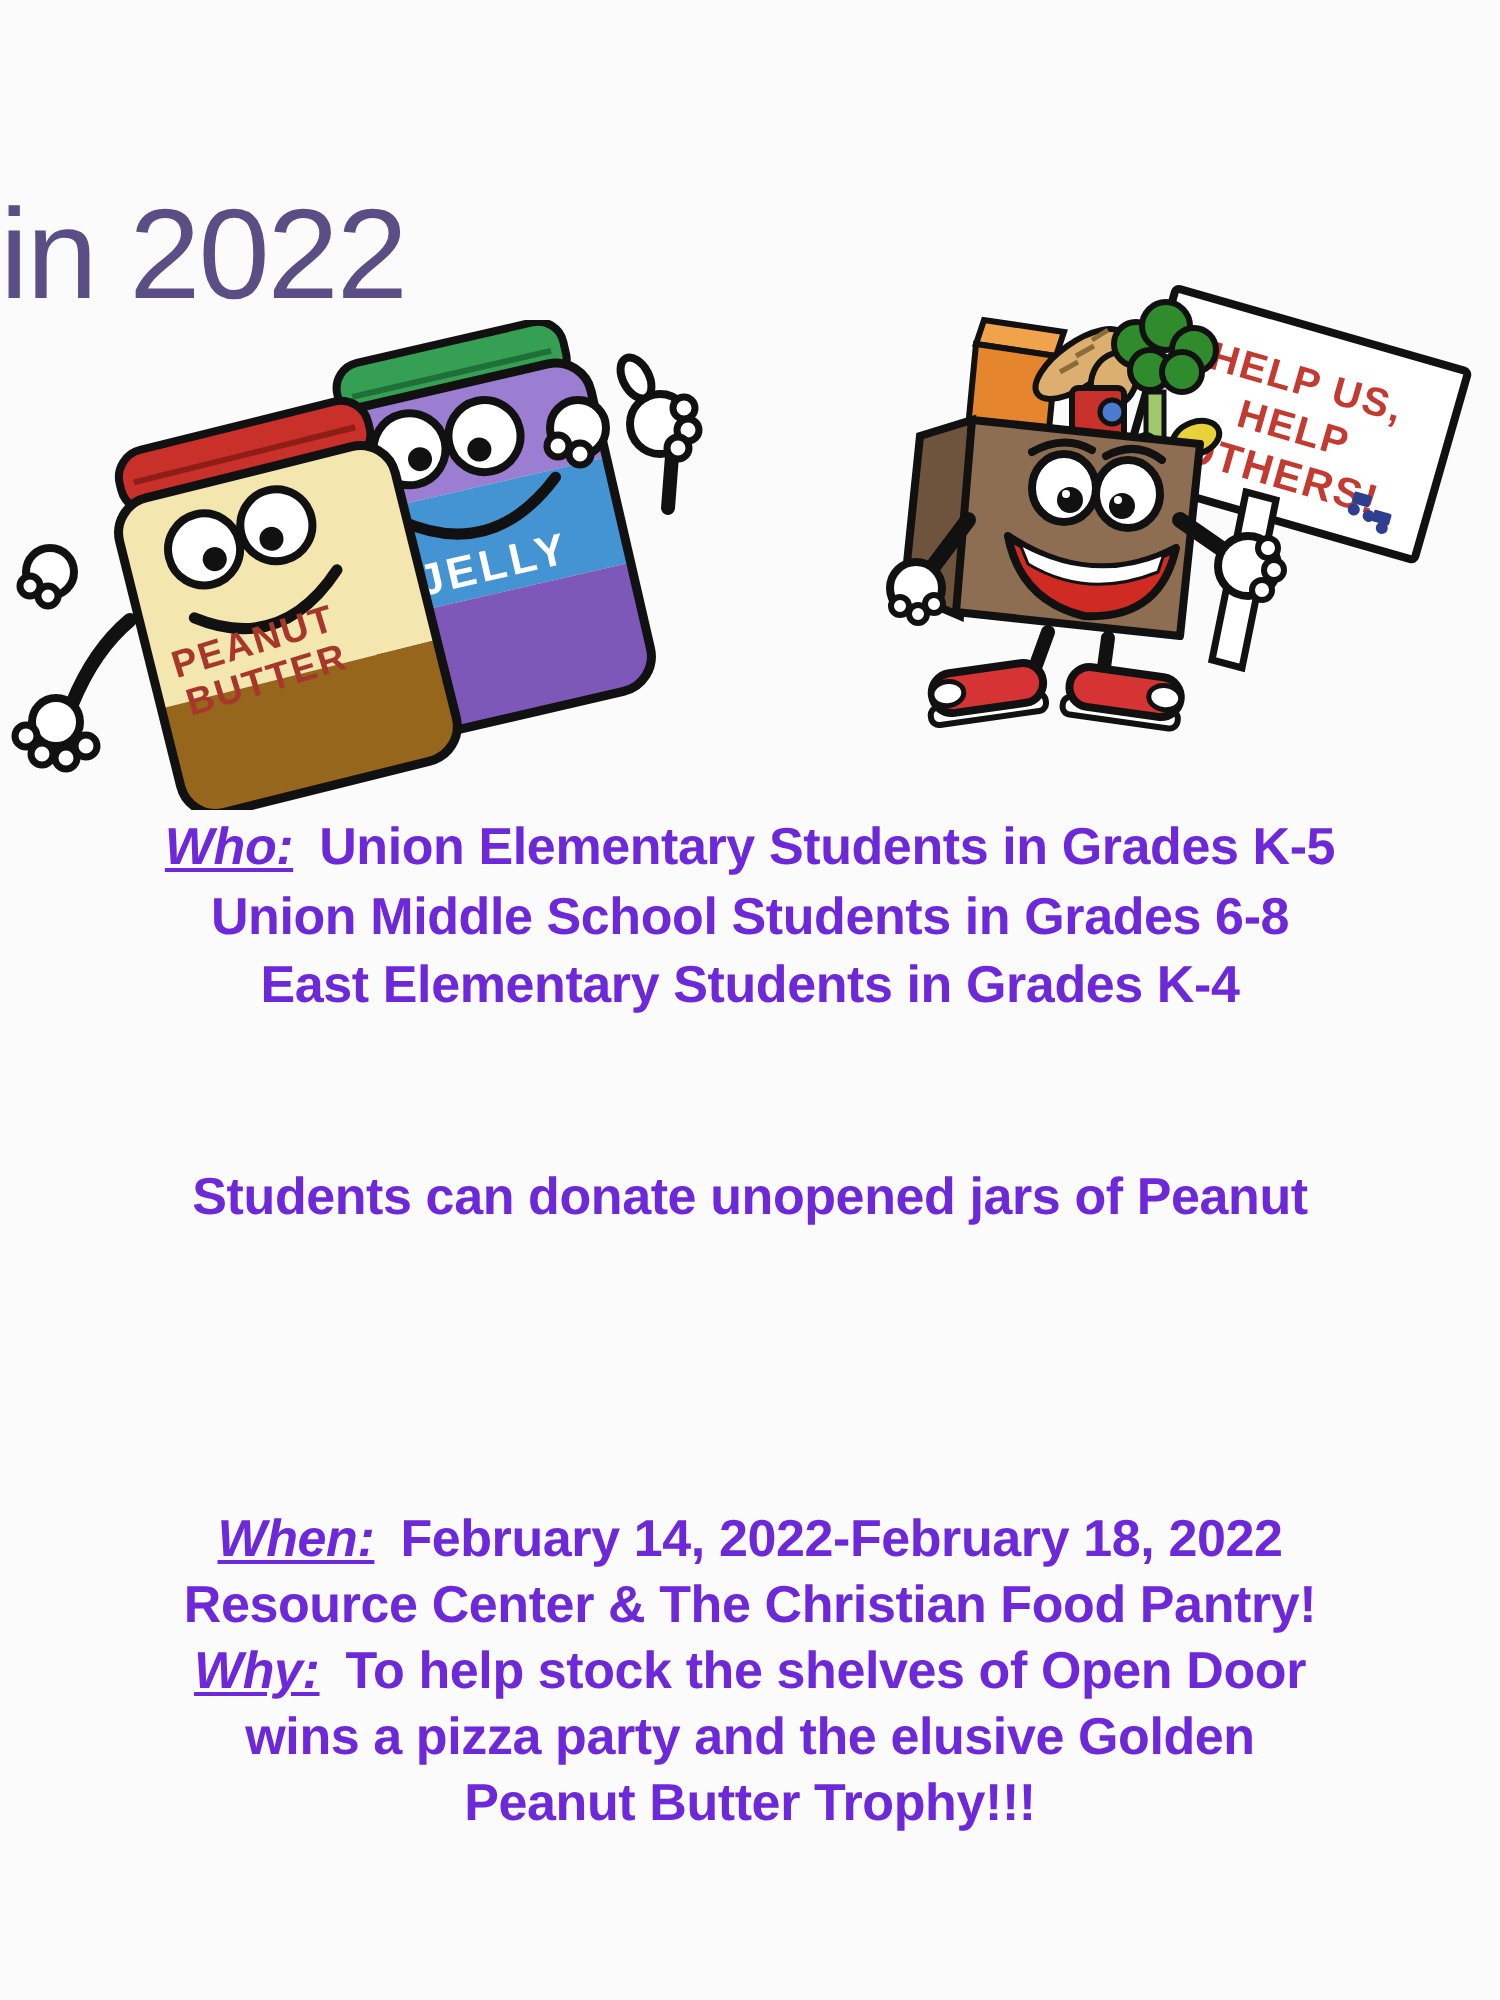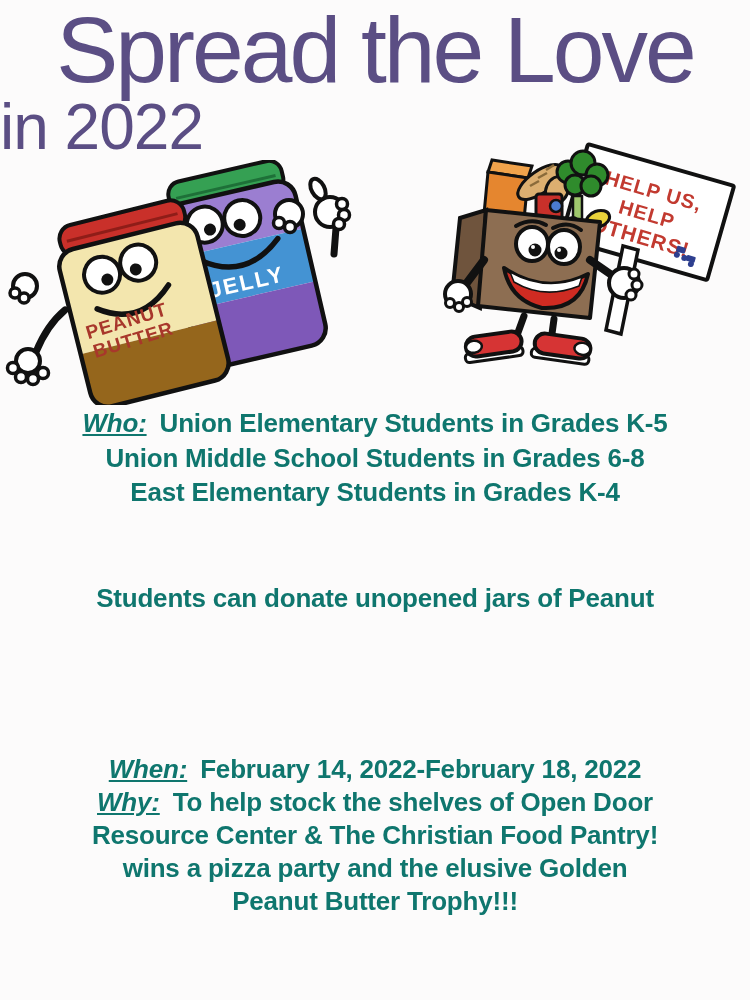--- a/index.html
+++ b/index.html
@@ -17,36 +17,35 @@
   .subtitle{
     position:absolute;top:94px;left:0;width:750px;
     text-align:left;font-size:64px;line-height:66px;font-weight:normal;
     color:#5b4e84;letter-spacing:-1px;
   }
   .art{position:absolute;}
   .art-pbj{left:5px;top:160px;width:385px;height:245px;}
   .art-bag{left:440px;top:138px;width:305px;height:245px;}
   .txt{
     position:absolute;left:0;width:750px;text-align:center;
-    font-weight:bold;font-size:26px;letter-spacing:-0.2px;color:#0f766e;
+    font-weight:bold;font-size:26px;letter-spacing:-0.2px;color:#6d28d9;
   }
   .txt .line{white-space:nowrap;}
   .sec-who{top:406px;line-height:34.5px;}
   .sec-what{top:581px;line-height:34px;}
   .sec-when{top:752px;line-height:34px;}
   .sec-why{top:786px;line-height:33px;}
   .lead{font-style:italic;text-decoration:underline;margin-right:13px;}
   svg text{font-family:"Liberation Sans",sans-serif;font-weight:bold;}
 </style>
 </head>
 <body>
 
 <main class="flyer">
 
-  <h1 class="title">Spread the Love</h1>
   <div class="subtitle">in 2022</div>
 
   <svg class="art art-pbj" viewBox="0 0 385 245">
     <defs>
       <clipPath id="jellyClip">
           <rect x="175" y="32" width="132" height="168" rx="18"></rect>
         </clipPath>
       <clipPath id="pbClip">
           <rect x="68" y="74" width="142" height="162" rx="18"></rect>
         </clipPath>
@@ -221,21 +220,21 @@
     <div class="line">Students can donate unopened jars of Peanut</div>
   </section>
 
   <section class="txt sec-when">
     <div class="line">
       <span class="lead">When:</span><span>February 14, 2022-February 18, 2022</span>
     </div>
   </section>
 
   <section class="txt sec-why">
+    <div class="line">Resource Center &amp; The Christian Food Pantry!</div>
     <div class="line">
       <span class="lead">Why:</span><span>To help stock the shelves of Open Door</span>
     </div>
-    <div class="line">Resource Center &amp; The Christian Food Pantry!</div>
     <div class="line">wins a pizza party and the elusive Golden</div>
     <div class="line">Peanut Butter Trophy!!!</div>
   </section>
 
 </main>
 
 </body></html>

